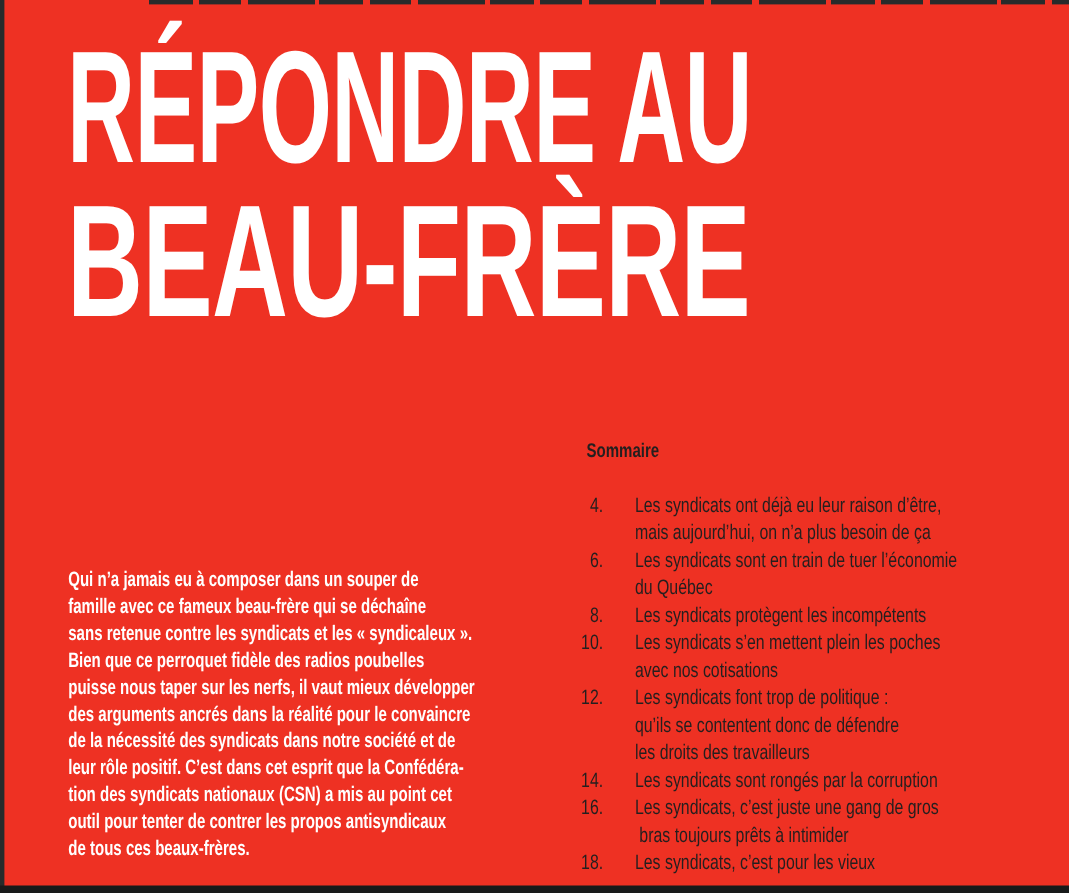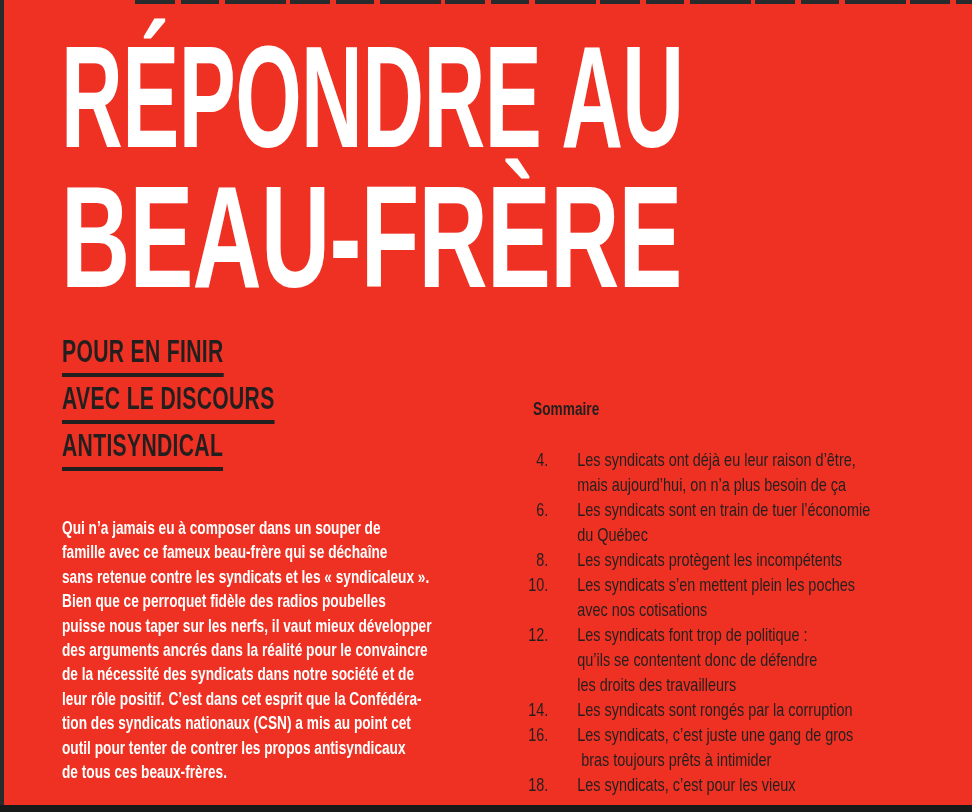--- a/index.html
+++ b/index.html
@@ -87,25 +87,20 @@
 
   <div class="edge-top"></div>
   <div class="edge-left"></div>
   <div class="edge-bottom"></div>
 
   <h1 class="title">
     <span class="title-line">RÉPONDRE AU</span>
     <span class="title-line wide">BEAU-FRÈRE</span>
   </h1>
 
-  <h2 class="subtitle">
-    <span class="subtitle-line">POUR EN FINIR</span>
-    <span class="subtitle-line">AVEC LE DISCOURS</span>
-    <span class="subtitle-line">ANTISYNDICAL</span>
-  </h2>
 
   <p class="intro">Qui n’a jamais eu à composer dans un souper de
 famille avec ce fameux beau-frère qui se déchaîne
 sans retenue contre les syndicats et les « syndicaleux ».
 Bien que ce perroquet fidèle des radios poubelles
 puisse nous taper sur les nerfs, il vaut mieux développer
 des arguments ancrés dans la réalité pour le convaincre
 de la nécessité des syndicats dans notre société et de
 leur rôle positif. C’est dans cet esprit que la Confédéra-
 tion des syndicats nationaux (CSN) a mis au point cet

